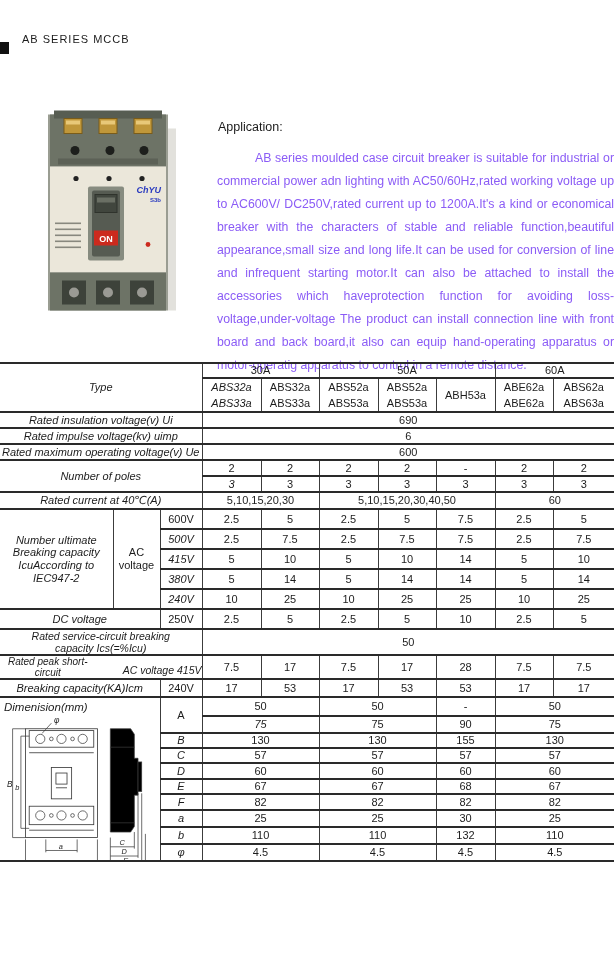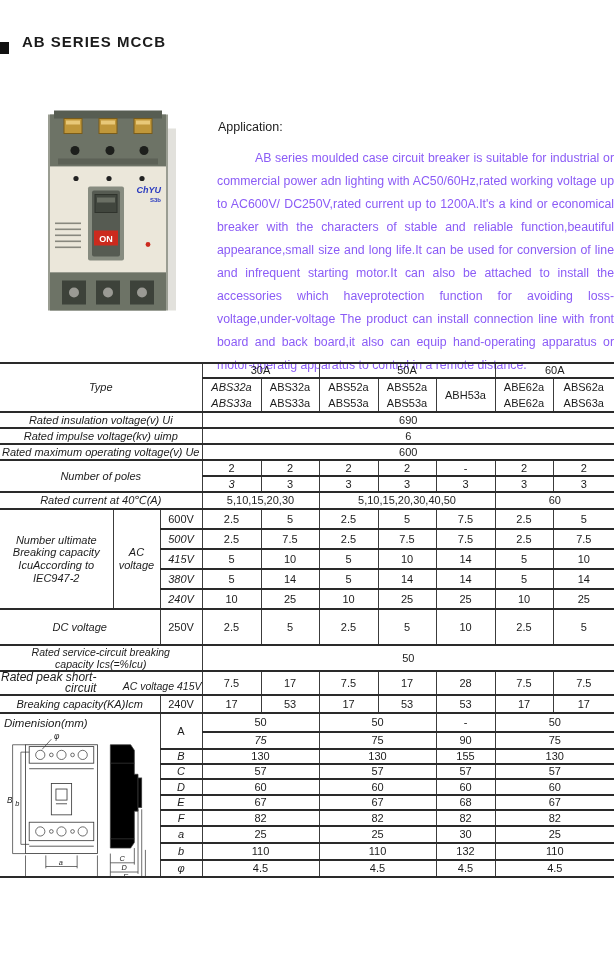--- a/index.html
+++ b/index.html
@@ -3,21 +3,21 @@
 <meta charset="utf-8">
 <style>
   html,body{margin:0;padding:0;}
   body{
     width:615px;height:964px;background:#ffffff;position:relative;
     font-family:"Liberation Sans","DejaVu Sans",sans-serif;color:#1b1b1b;
     overflow:hidden;
   }
   
   .title-bullet{position:absolute;left:0;top:42px;width:9px;height:12px;background:#111;}
-  .page-title{position:absolute;left:22px;top:33px;font-size:15px;font-weight:bold;letter-spacing:1px;}
+  .page-title{position:absolute;left:22px;top:33px;font-size:11px;font-weight:normal;letter-spacing:1px;}
   
   .photo{position:absolute;left:30px;top:103px;width:155px;height:218px;}
   
   .app-heading{position:absolute;left:218px;top:120px;font-size:12.5px;}
   .app-body{
     position:absolute;left:217px;top:147px;width:397px;
     font-size:12.3px;line-height:23px;text-align:justify;text-indent:38px;
     color:#8b5cf6;
   }
   
@@ -30,32 +30,32 @@
     border-top:2px solid #2a2a2a;border-bottom:2px solid #2a2a2a;
     border-left:1px solid #3c3c3c;border-right:1px solid #3c3c3c;
     padding:0;text-align:center;vertical-align:middle;overflow:hidden;
     line-height:1.15;
   }
   table.spec tr td:first-child{border-left:none;font-style:italic;}
   table.spec tr td:last-child{border-right:none;}
   td.lab{text-align:left;padding-left:3px;}
   tr.g{height:15px;} tr.t{height:18px;} tr.s{height:16px;}
   tr.p1,tr.p2{height:16px;} tr.rc{height:17px;}
-  tr.ac{height:20px;} tr.dc{height:36px;}
+  tr.ac{height:20px;} tr.dc{height:20px;}
   tr.ics{height:24px;} tr.peak{height:21px;} tr.icmr{height:18px;}
   tr.d0{height:19px;} tr.d1{height:17px;}
   tr.dB,tr.dC,tr.dE{height:15px;} tr.dD,tr.dF{height:16px;}
   tr.da,tr.db,tr.dphi{height:17px;}
   .two-line div{display:block;line-height:16px;}
   td.icu-lab{font-size:11px;line-height:14px;}
-  td.acv{line-height:13px;font-style:italic;}
+  td.acv{line-height:13px;}
   td.ics-lab{font-size:10.5px;line-height:12px;}
   td.peak-cell{padding:0 2px;}
   .peak-flex{display:flex;justify-content:space-between;align-items:flex-start;}
-  .peak-left{text-align:right;line-height:11px;font-size:12px;padding-left:1px;}
+  .peak-left{text-align:center;line-height:11px;font-size:10px;padding-left:8px;}
   .peak-right{font-size:10.5px;padding-top:8px;white-space:nowrap;}
   td.dim-cell{position:relative;vertical-align:top;text-align:left;}
   .dim-label{position:absolute;left:4px;top:3px;font-size:11.5px;white-space:nowrap;}
   .dim-svg{position:absolute;left:0px;top:16px;}
 </style>
 </head>
 <body>
 
 <div class="title-bullet"></div>
 <div class="page-title">AB SERIES MCCB</div>

